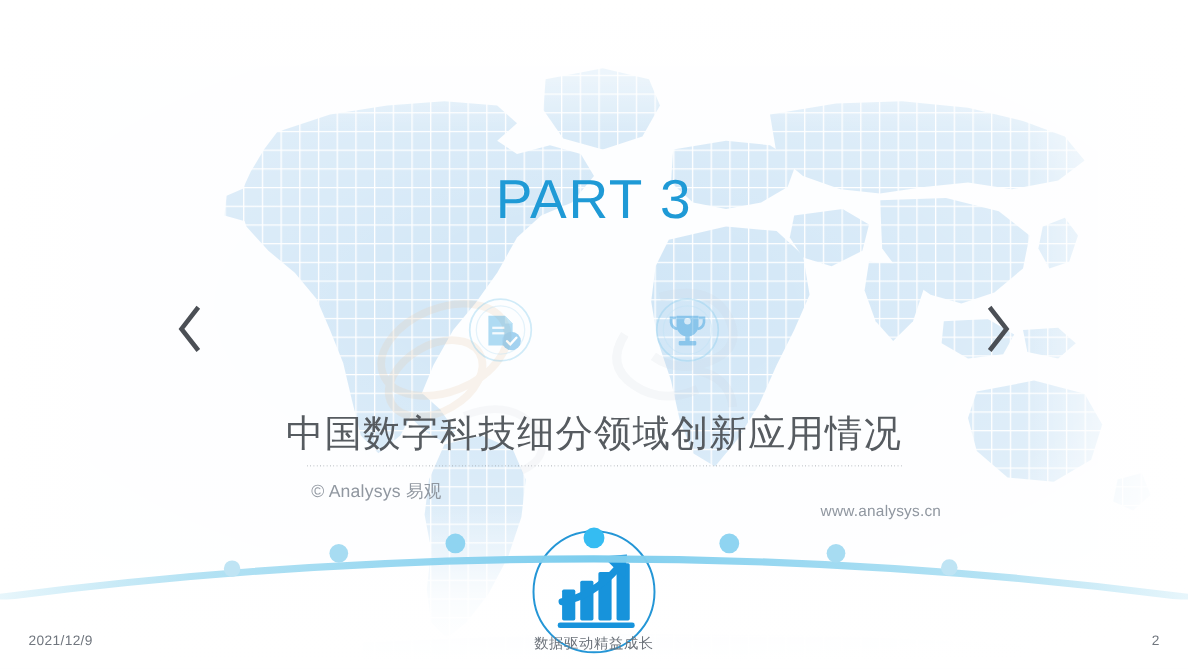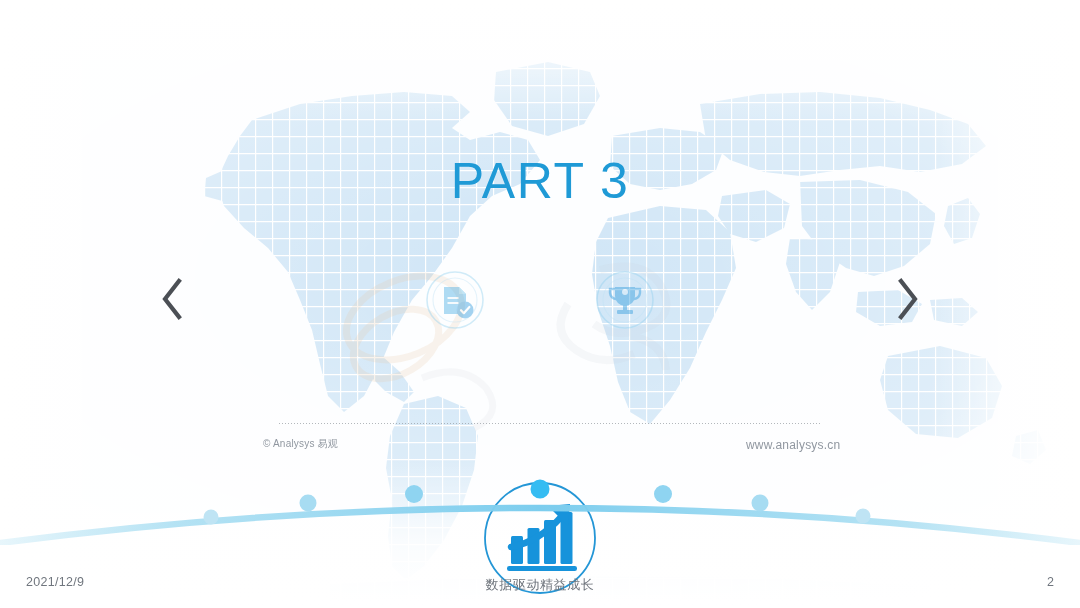--- a/index.html
+++ b/index.html
@@ -121,26 +121,26 @@
   
   .dotted-rule{
     position:absolute;left:279px;top:423px;width:542px;height:1px;
     background-image:linear-gradient(90deg,#9aa0a6 0 1px, transparent 1px 3px);
     background-size:3px 1px;
     opacity:.75;
   }
 
   
   .credit-left{
-    position:absolute;left:263px;top:437px;
-    font-size:10px;color:#9097a0;letter-spacing:.2px;white-space:nowrap;
+    position:absolute;left:283px;top:437px;
+    font-size:16px;color:#9097a0;letter-spacing:.2px;white-space:nowrap;
   }
   .credit-right{
-    position:absolute;left:746px;top:438px;
-    font-size:12px;color:#9097a0;letter-spacing:.2px;white-space:nowrap;
+    position:absolute;left:746px;top:456px;
+    font-size:14px;color:#9097a0;letter-spacing:.2px;white-space:nowrap;
   }
 
   
   .arc-wrap{
     position:absolute;left:0;top:455px;width:1080px;height:90px;
     pointer-events:none;
   }
   .arc-wrap svg{display:block;}
   .arc-dot{cursor:pointer;pointer-events:auto;}
 
@@ -302,20 +302,21 @@
           <rect x="66" y="44" width="12" height="44" rx="1.5"></rect>
           <rect x="82.5" y="36" width="12" height="52" rx="1.5"></rect>
         </g>
         <rect x="29" y="90" width="70" height="5" rx="2.2" fill="#1793db"></rect>
         <path d="M33 71 C 50 68, 68 58, 84 40" stroke="#1793db" stroke-width="6.5" fill="none" stroke-linecap="round"></path>
         <path d="M70 30 L92 28 L90 50 Z" fill="#1793db"></path>
       </svg>
     </div>
   </div>
 
+  <div class="section-title">中国数字科技细分领域创新应用情况</div>
 
   <div class="dotted-rule"></div>
 
   <div class="credit-left">© Analysys 易观</div>
   <div class="credit-right">www.analysys.cn</div>
 
   <div class="arc-wrap">
     <svg width="1080" height="90" viewBox="0 0 1080 90" xmlns="http://www.w3.org/2000/svg">
       <defs>
         <linearGradient id="arcfade" x1="0" y1="0" x2="1" y2="0">

